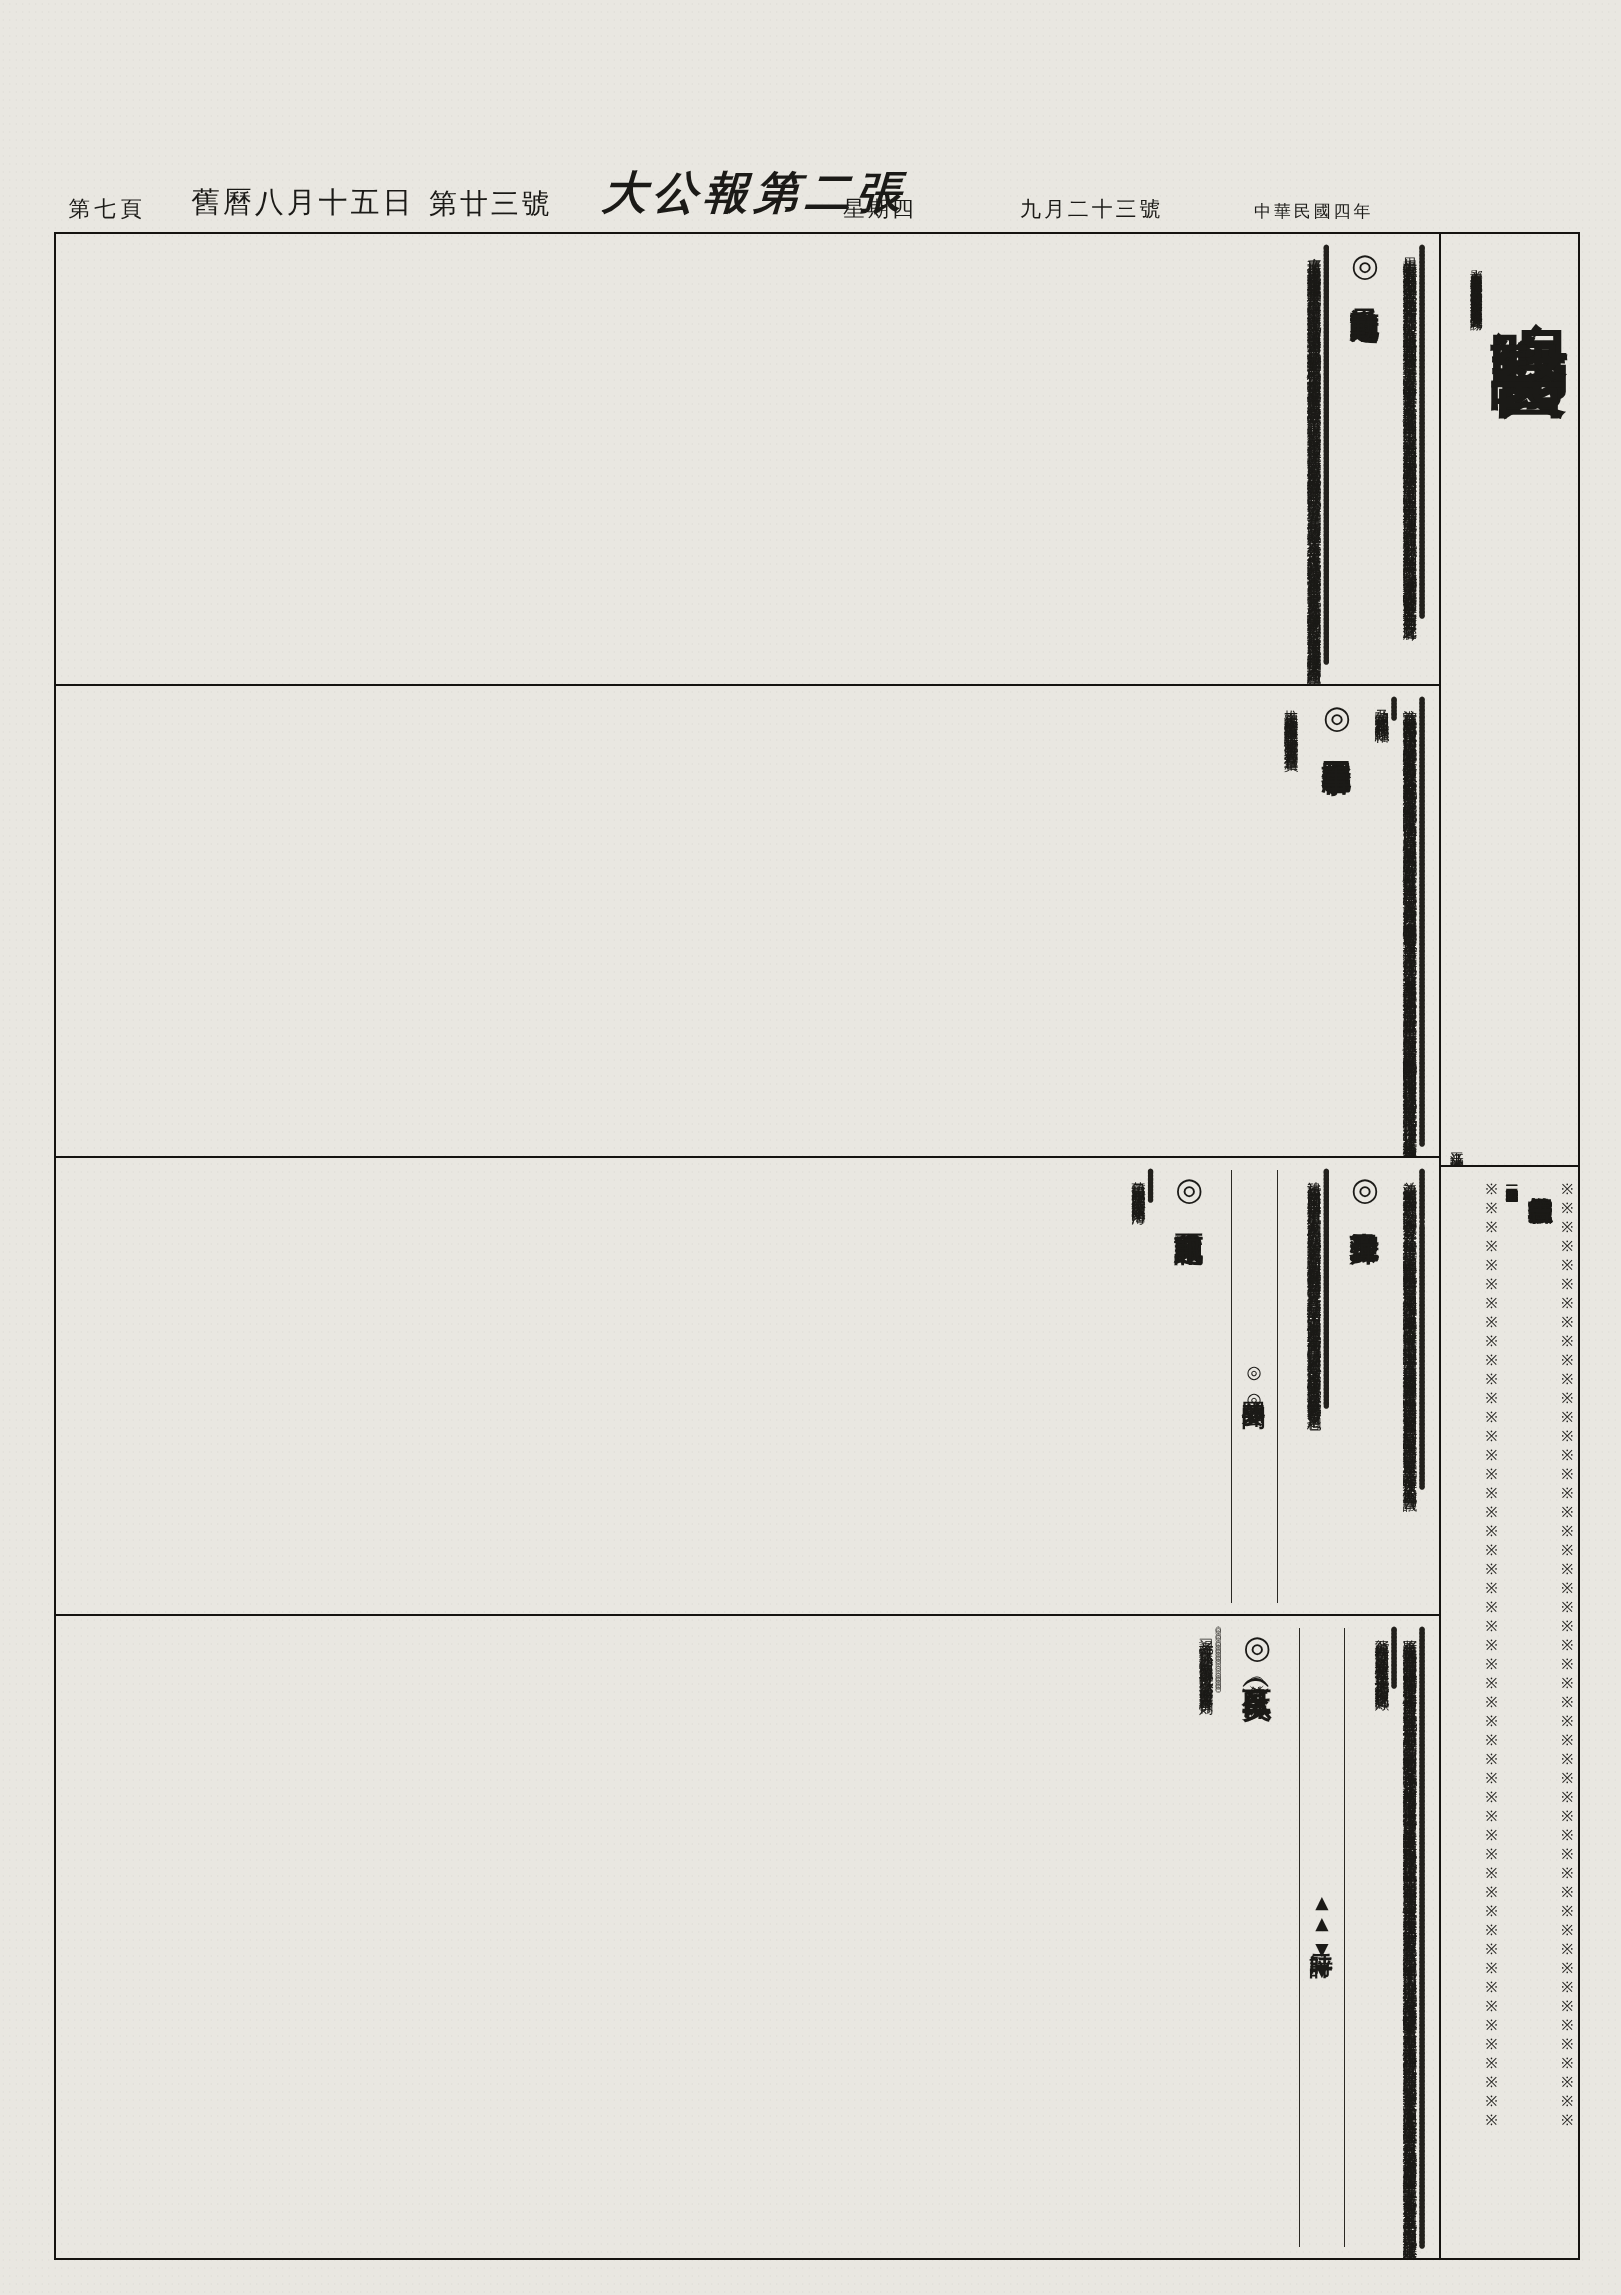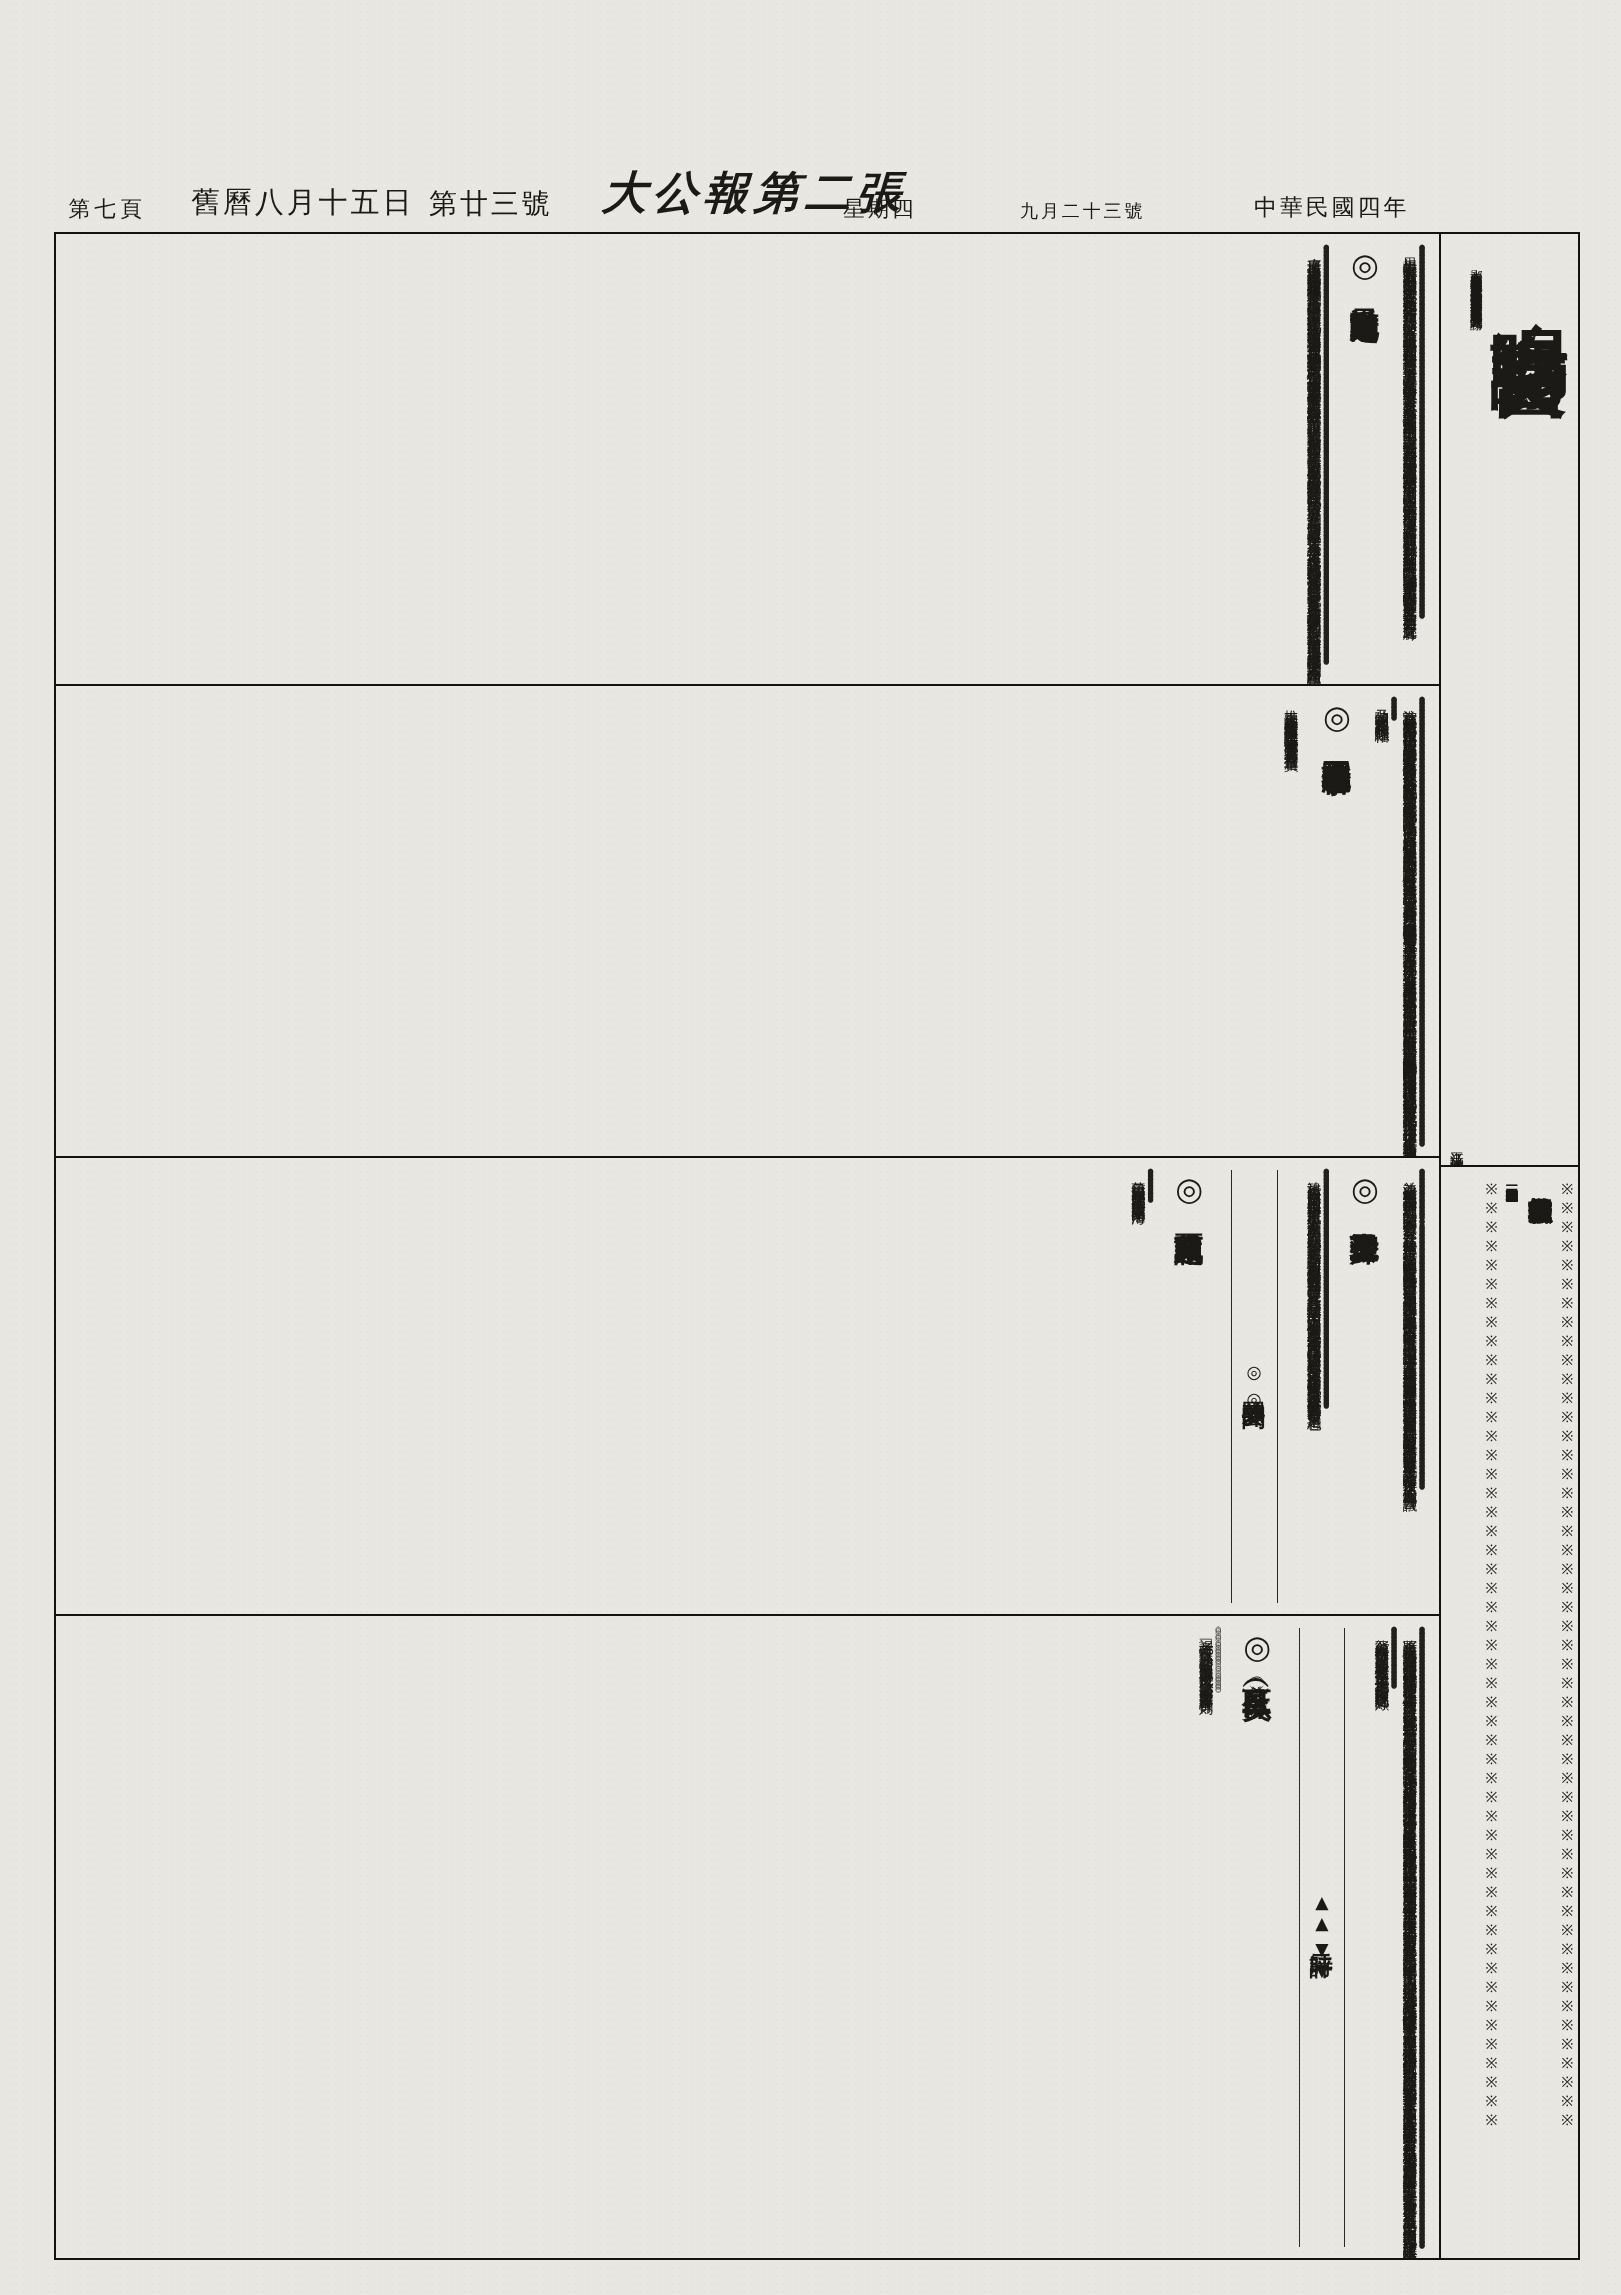--- a/index.html
+++ b/index.html
@@ -18,22 +18,22 @@
     background-size:6.5px 8px;
   }
   
   .hdr{position:absolute;top:126px;left:54px;right:30px;height:101px;}
   .hdr span{position:absolute;bottom:4.3px;white-space:nowrap;}
   .h-page{left:14.4px;font-size:21.6px;letter-spacing:4.3px;}
   .h-lunar{left:137px;font-size:29px;letter-spacing:2.9px;}
   .h-issue{left:375px;font-size:28px;letter-spacing:2.9px;}
   .h-mast{left:548px;font-size:45px;font-weight:900;font-style:italic;letter-spacing:5.8px;transform:skewX(-3deg);}
   .h-week{left:789px;font-size:21.6px;letter-spacing:2.9px;}
-  .h-date{left:966px;font-size:18px;letter-spacing:2.9px;}
-  .h-era{left:1200px;font-size:23px;letter-spacing:2.9px;}
+  .h-date{left:966px;font-size:21px;letter-spacing:2.9px;}
+  .h-era{left:1200px;font-size:17px;letter-spacing:2.9px;}
   
   .frame{
     position:absolute;left:54px;top:232px;right:42px;bottom:35px;
     border:2.2px solid #151310;
     display:flex;flex-direction:row;
   }
   .main{flex:1;display:flex;flex-direction:column;min-width:0;}
   
   .band{
     writing-mode:vertical-rl;text-orientation:upright;

